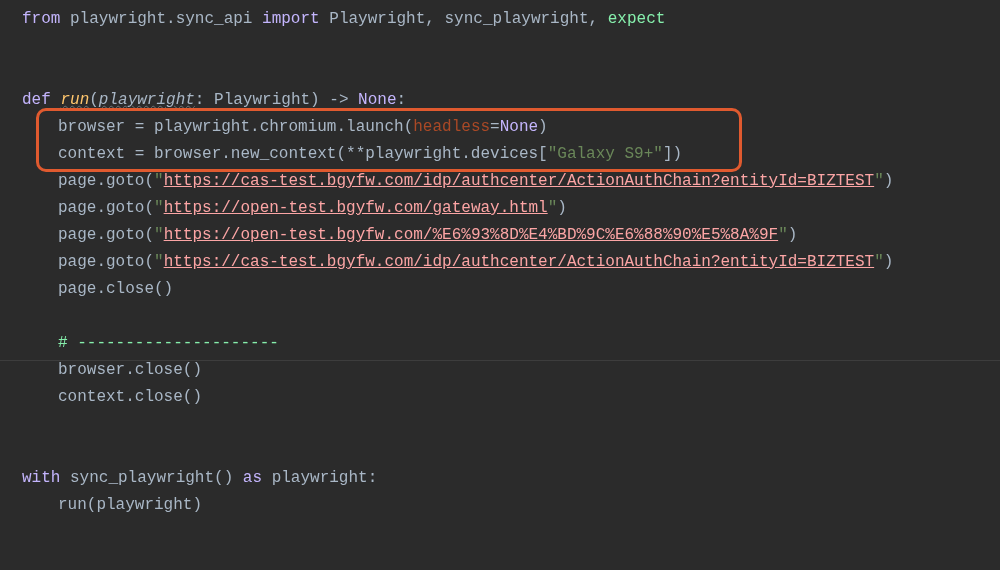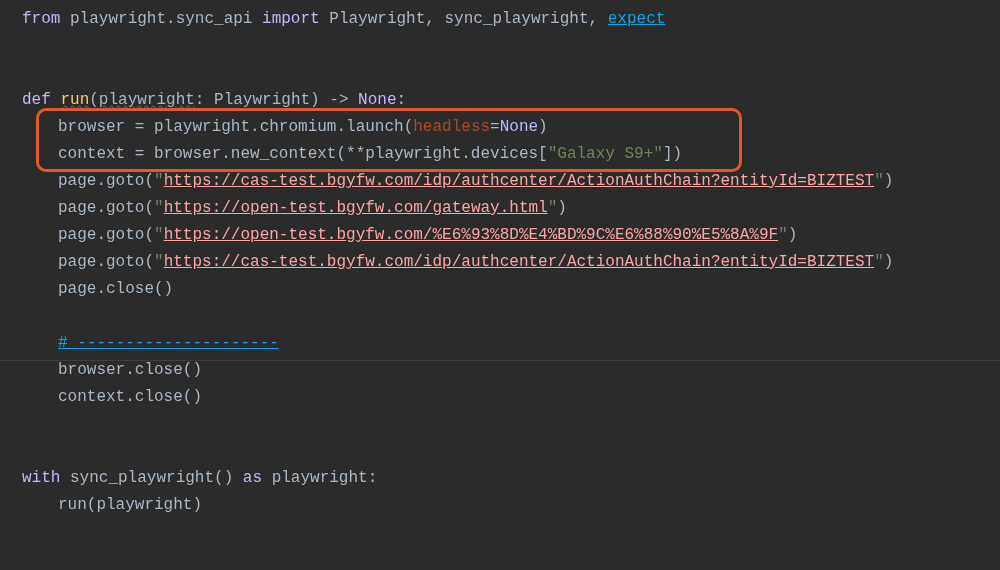--- a/index.html
+++ b/index.html
@@ -19,22 +19,22 @@
     padding: 6px 12px 6px 22px;
     position: relative;
   }
   .line { white-space: pre; position: relative; }
   .indent1 { padding-left: 36px; }
   .kw { color: #c4b5fd; }
   .fn { color: #ffc66d; }
   .param { color: #aa4926; }
   .str { color: #6a8759; }
   .url { color: #fca5a5; text-decoration: underline; }
-  .cmt { color: #0ea5e9; text-decoration: underline; }
-  .underline-warn { text-decoration: underline wavy #6f7375; text-decoration-thickness: 1px; }
+  .cmt { color: #86efac; }
+  .underline-warn { text-decoration: underline wavy #6f7375; text-decoration-thickness: 1px; font-style: italic; }
 
   .highlight-box {
     position: absolute;
     border: 3px solid #e05a2f;
     border-radius: 10px;
     left: 36px;
     top: 108px;
     width: 706px;
     height: 64px;
     pointer-events: none;

